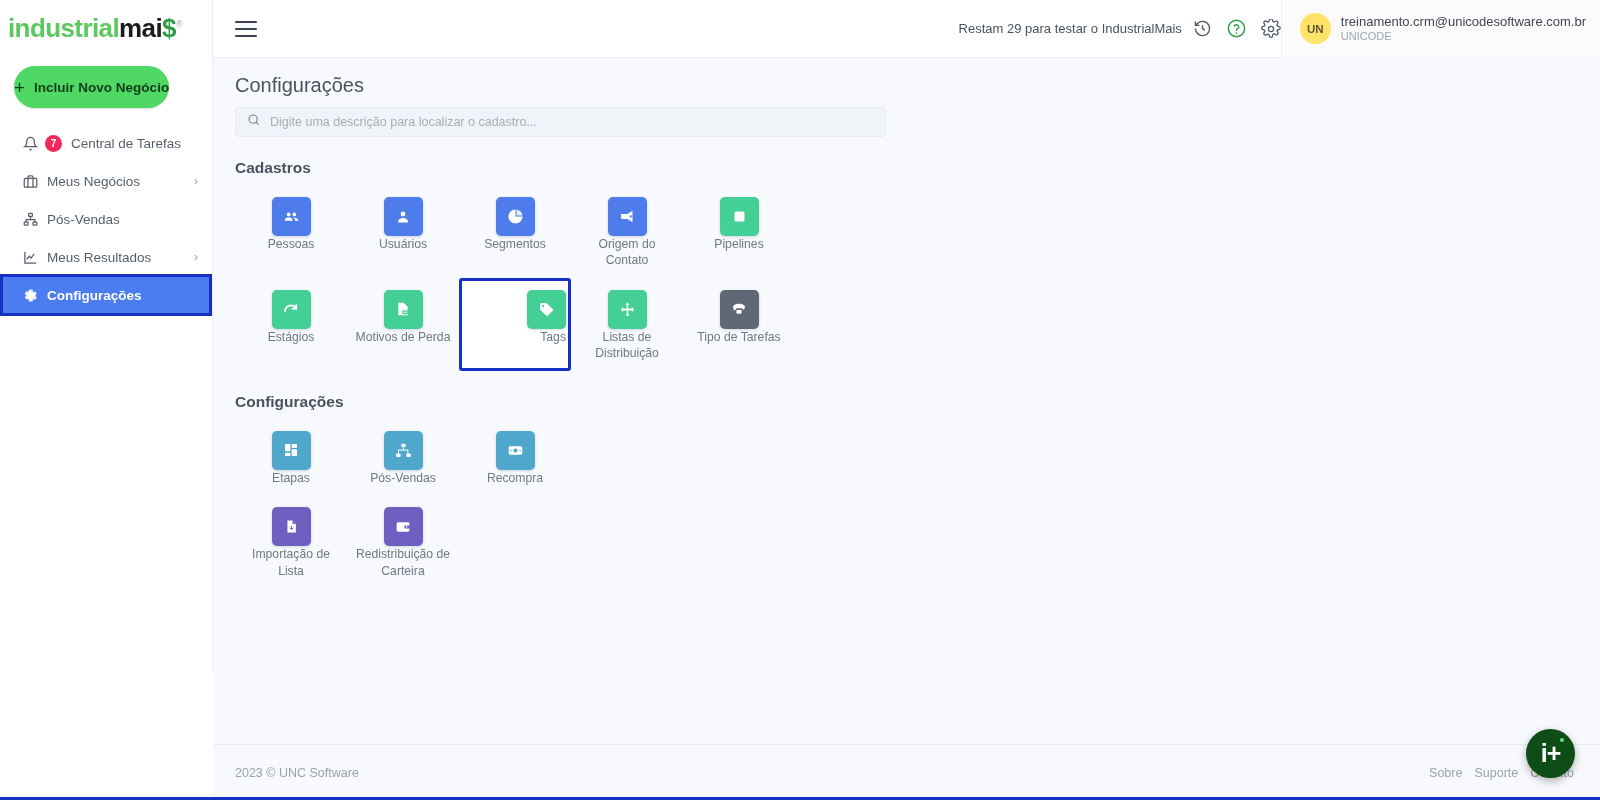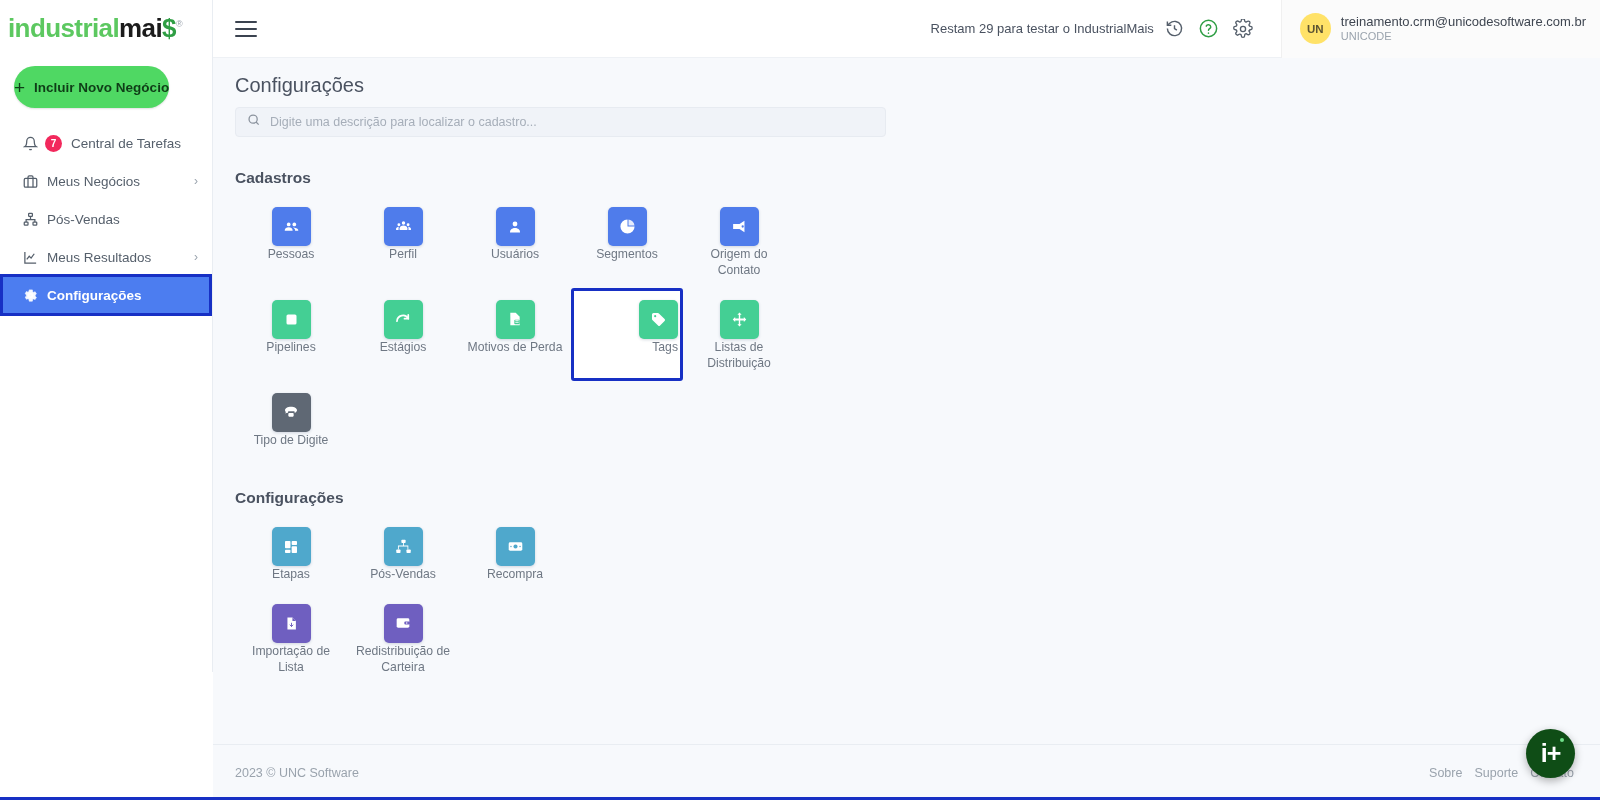--- a/index.html
+++ b/index.html
@@ -63,21 +63,21 @@
     height: 58px; background: #ffffff; display: flex; align-items: center;
     padding: 0 0 0 22px; border-bottom: 1px solid #eef1f5; flex: 0 0 58px;
   }
   .hamburger { width: 22px; height: 16px; display: flex; flex-direction: column; justify-content: space-between; cursor: pointer; }
   .hamburger span { display: block; height: 2px; background: #3b4350; border-radius: 1px; }
   .topbar-spacer { flex: 1; }
   .trial-text { font-size: 13px; color: #4a5260; white-space: nowrap; }
   .top-icons { display: flex; align-items: center; gap: 14px; margin-left: 11px; }
   .top-icon { cursor: pointer; display: flex; align-items: center; justify-content: center; }
   .user-box {
-    display: flex; align-items: center; gap: 10px; margin-left: 28px;
+    display: flex; align-items: center; gap: 10px; 
     height: 58px; padding: 0 14px 0 18px; background: #fbfbfb;
     border-left: 1px solid #f0f0f0; cursor: pointer; min-width: 310px;
   }
   .avatar {
     width: 31px; height: 31px; border-radius: 50%; background: #ffe268; color: #5d5433;
     font-size: 11.5px; font-weight: bold; display: flex; align-items: center; justify-content: center;
     flex: 0 0 31px;
   }
   .user-email { font-size: 13px; color: #3f4651; line-height: 1.25; }
   .user-org { font-size: 11px; color: #9aa3ad; line-height: 1.25; }
@@ -92,21 +92,21 @@
     width: 651px; height: 30px; background: #f0f3f8; border: 1px solid #e7ebf1; border-radius: 4px;
     display: flex; align-items: center; gap: 9px; padding: 0 11px;
   }
   .search-box input {
     flex: 1; border: none; outline: none; background: transparent;
     font-size: 12.5px; color: #6e7682; font-family: "Liberation Sans", sans-serif;
   }
   .search-box input::placeholder { color: #a6aeb9; }
 
   .section { padding-left: 22px; }
-  .section-title { font-size: 15.5px; color: #4a5260; font-weight: bold; margin: 32px 0 8px 0; }
+  .section-title { font-size: 15.5px; color: #4a5260; font-weight: bold; margin: 22px 0 8px 0; }
   .tile-grid { display: flex; flex-wrap: wrap; width: 560px; }
   .tile {
     width: 112px; padding: 9px 2px 6px 2px; display: flex; flex-direction: column;
     align-items: center; cursor: pointer; border: 3px solid transparent; border-radius: 3px;
   }
   .tile.selected { border-color: #1730c4; background: #ffffff; align-items: flex-end; }
   .tile .sq {
     width: 39px; height: 39px; border-radius: 5px; display: flex; align-items: center; justify-content: center;
     box-shadow: 0 1px 3px rgba(30,50,90,.18);
   }
@@ -285,33 +285,20 @@
               <svg width="17" height="17" viewBox="0 0 24 24" fill="#fff">
                   <circle cx="8" cy="9" r="2.6"></circle>
                   <circle cx="16" cy="9" r="2.6"></circle>
                   <path d="M2.5 17c0-2.5 2.6-4 5.5-4s5.5 1.5 5.5 4v1h-11z"></path>
                   <path d="M14 13.3c2.6.2 7.5 1 7.5 3.7v1H17v-1c0-1.5-1.2-2.8-3-3.7z"></path>
                 </svg>
             </div>
             <div class="tlabel">Pessoas</div>
           </div>
 
-          <div class="tile">
-            <div class="sq c-blue">
-              <svg width="17" height="17" viewBox="0 0 24 24" fill="#fff">
-                  <circle cx="12" cy="7" r="2.4"></circle>
-                  <circle cx="5.5" cy="9.5" r="2"></circle>
-                  <circle cx="18.5" cy="9.5" r="2"></circle>
-                  <path d="M12 10.5c3 0 5.5 1.6 5.5 3.9V17h-11v-2.6c0-2.3 2.5-3.9 5.5-3.9z"></path>
-                  <path d="M5.5 12.2c-2 .3-4 1.3-4 3V17h3.5v-2.6c0-.9.2-1.6.5-2.2z"></path>
-                  <path d="M18.5 12.2c2 .3 4 1.3 4 3V17H19v-2.6c0-.9-.2-1.6-.5-2.2z"></path>
-                </svg>
-            </div>
-            <div class="tlabel">Perfil</div>
-          </div>
 
           <div class="tile">
             <div class="sq c-blue">
               <svg width="16" height="16" viewBox="0 0 24 24" fill="#fff">
                   <circle cx="12" cy="7.5" r="3.6"></circle>
                   <path d="M4.5 19.5c0-3.6 3.4-6 7.5-6s7.5 2.4 7.5 6v.6h-15z"></path>
                 </svg>
             </div>
             <div class="tlabel">Usuários</div>
           </div>
@@ -385,21 +372,21 @@
             <div class="tlabel">Listas de Distribuição</div>
           </div>
 
           <div class="tile">
             <div class="sq c-gray">
               <svg width="16" height="16" viewBox="0 0 24 24" fill="#fff">
                   <path d="M12 4C7 4 3 6.4 3 9.4c0 1 .5 1.9 1.3 2.6l-.8 2.4 2.6-1.1c.4.1.9.2 1.4.2V12c0-.6.4-1 1-1h8c.6 0 1 .4 1 1v1.5c2-.8 3.5-2.4 3.5-4.1C21 6.4 17 4 12 4z"></path>
                   <rect x="8" y="13.5" width="8" height="5.5" rx="1.2"></rect>
                 </svg>
             </div>
-            <div class="tlabel">Tipo de Digite</div>
+            <div class="tlabel">Tipo de Tarefas</div>
           </div>
 
         </div>
       </section>
 
       <section class="section">
         <h2 class="section-title">Configurações</h2>
         <div class="tile-grid">
 
           <div class="tile">

